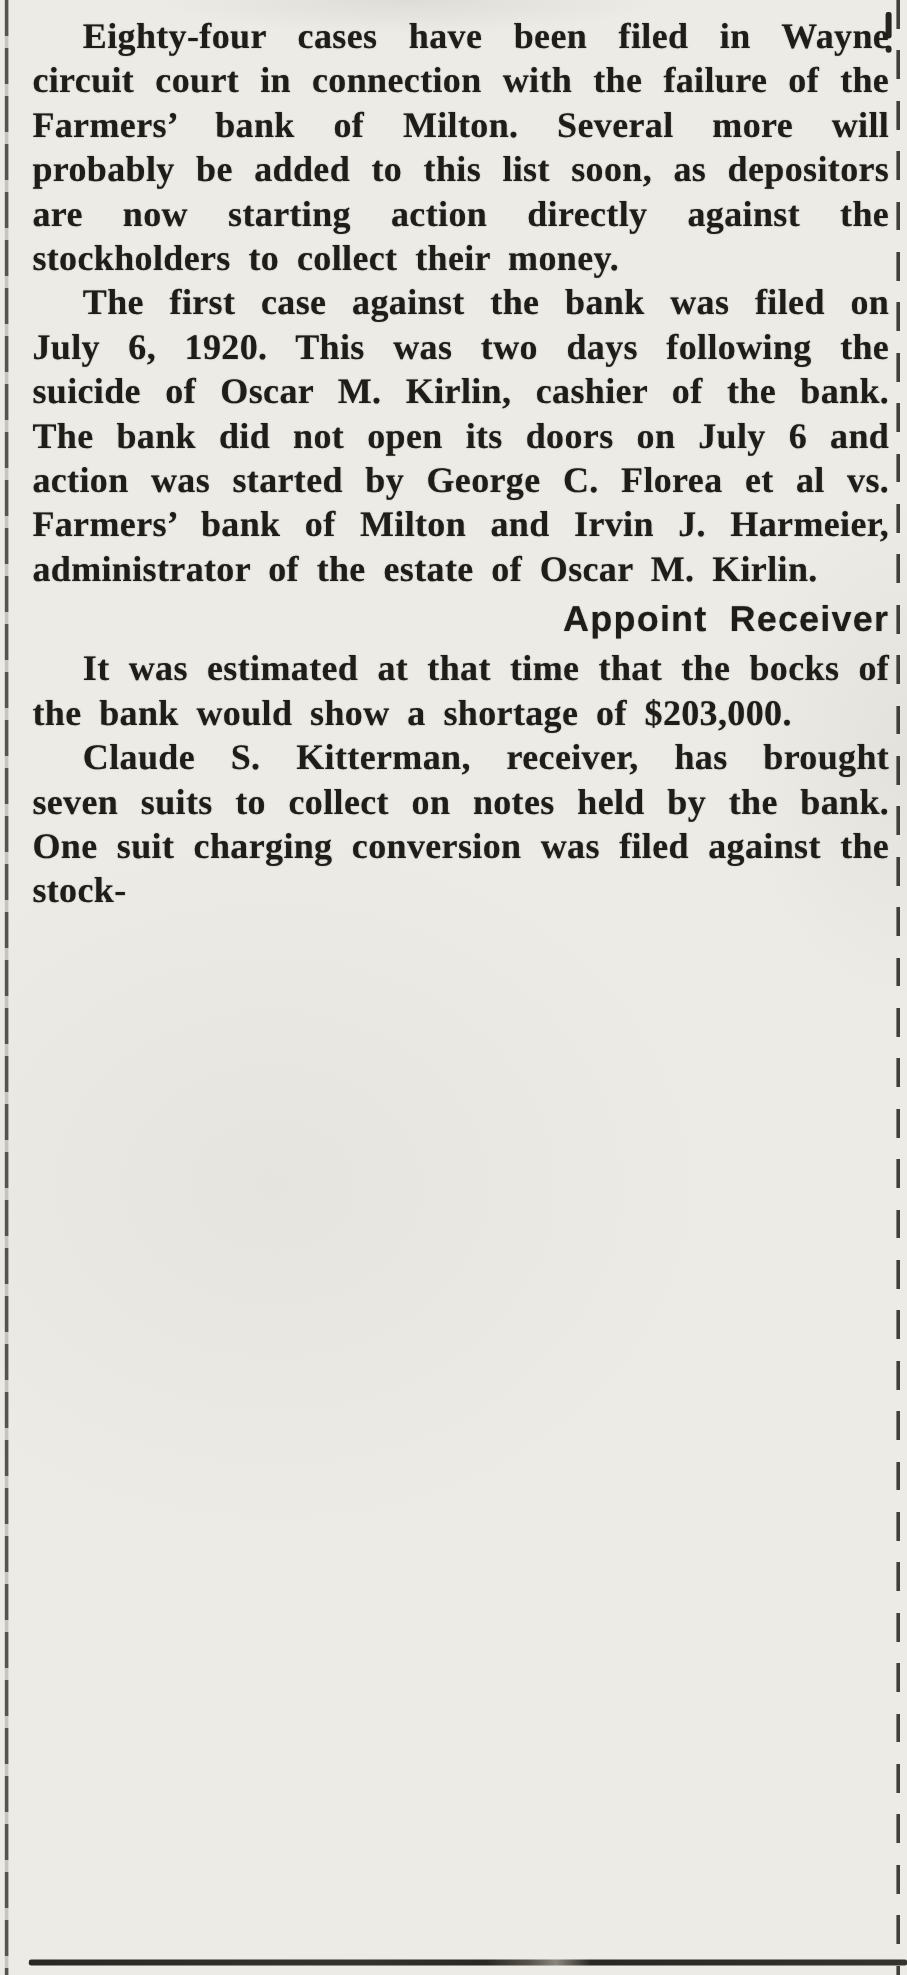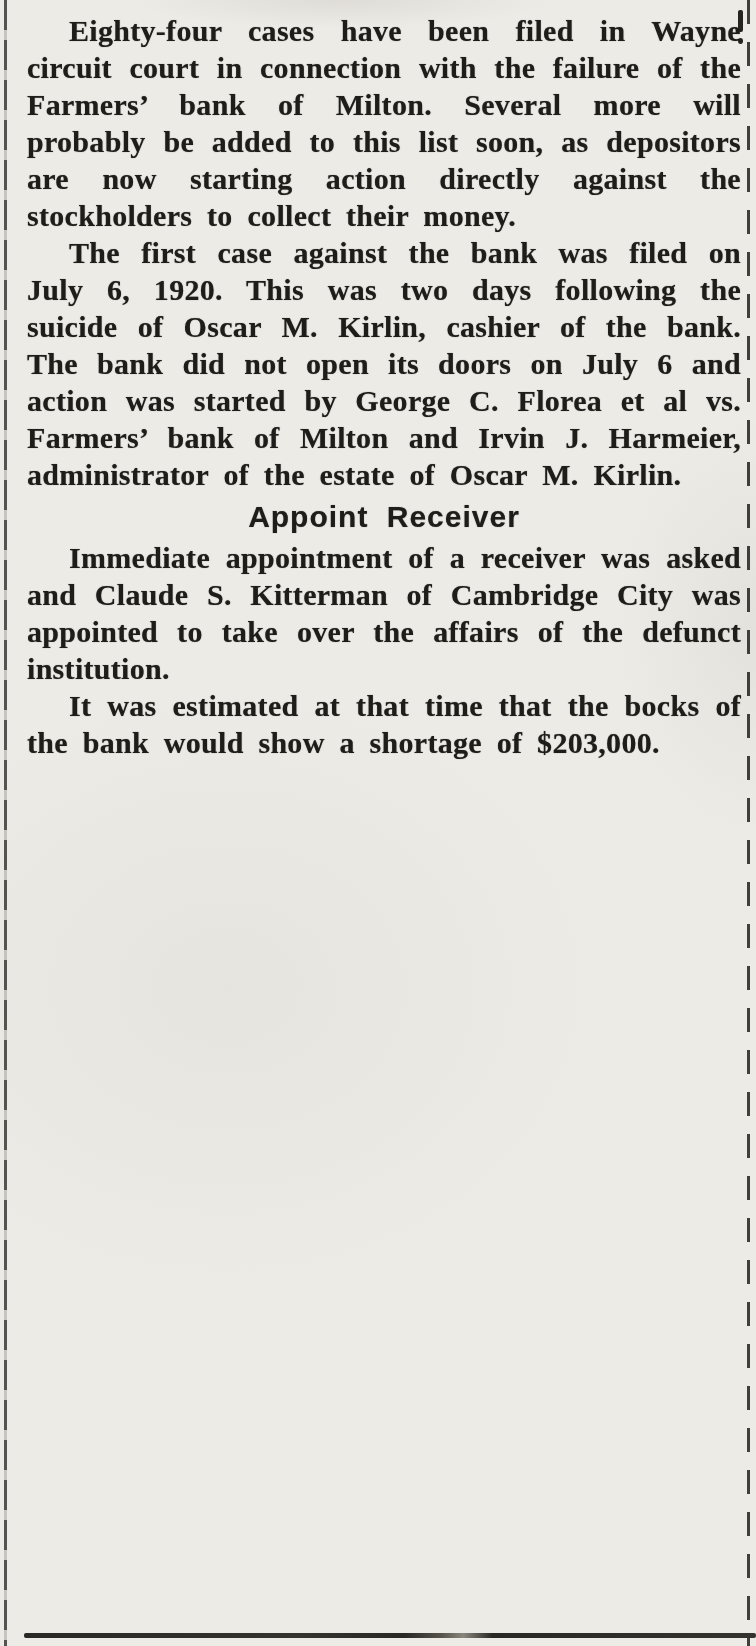--- a/index.html
+++ b/index.html
@@ -94,39 +94,39 @@
   }
   .article p {
     margin: 0;
     text-indent: 42px;
   }
   .article h2 {
     font-family: "Liberation Sans", sans-serif;
     font-size: 30px;
     line-height: 38px;
     font-weight: 700;
-    text-align: center;
+    text-align: right;
     letter-spacing: 1px;
     word-spacing: 9px;
     margin: 5px 0 3px 0;
     text-shadow: 0 0 1px rgba(30,28,24,0.5);
   }
 </style>
 </head>
 <body>
 
 <div class="page">
 
   <div class="rule-left"></div>
   <div class="rule-right"></div>
   <div class="stray-mark"></div>
 
   <div class="article">
     <p>Eighty-four cases have been filed in Wayne circuit court in connection with the failure of the Farmers’ bank of Milton. Several more will probably be added to this list soon, as depositors are now starting action directly against the stockholders to collect their money.</p>
     <p>The first case against the bank was filed on July 6, 1920. This was two days following the suicide of Oscar M. Kirlin, cashier of the bank. The bank did not open its doors on July 6 and action was started by George C. Florea et al vs. Farmers’ bank of Milton and Irvin J. Harmeier, administrator of the estate of Oscar M. Kirlin.</p>
     <h2>Appoint Receiver</h2>
-    <p>Immediate appointment of a receiver was asked and Claude S. Kitterman of Cambridge City was appointed to take over the affairs of the defunct institution.</p>
     <p>It was estimated at that time that the bocks of the bank would show a shortage of $203,000.</p>
+    <p>Claude S. Kitterman, receiver, has brought seven suits to collect on notes held by the bank. One suit charging conversion was filed against the stock-</p>
   </div>
 
   <div class="rule-bottom"></div>
 
 </div>
 
 </body></html>

